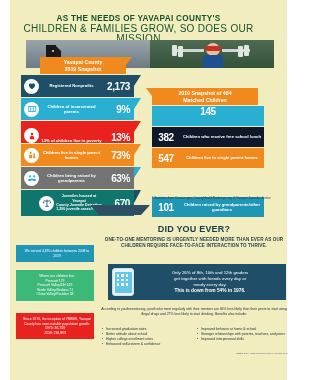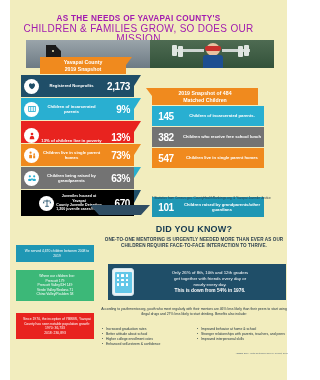--- a/index.html
+++ b/index.html
@@ -2,21 +2,21 @@
 <html><head>
 <meta charset="utf-8">
 <style>
   html,body{margin:0;padding:0;background:#ffffff;}
   body{width:293px;height:380px;overflow:hidden;font-family:"Liberation Sans",sans-serif;}
   .page{position:relative;width:293px;height:380px;background:#f2edbe;box-sizing:border-box;}
   .white-l{position:absolute;left:0;top:0;width:10px;height:380px;background:#ffffff;}
   .white-r{position:absolute;right:0;top:0;width:6px;height:380px;background:#ffffff;}
 
   
-  .hdr{position:absolute;left:10px;top:14px;width:257px;text-align:center;color:#a21caf;}
+  .hdr{position:absolute;left:10px;top:14px;width:257px;text-align:center;color:#14532d;}
   .hdr .l1{font-size:8.2px;font-weight:bold;letter-spacing:.3px;line-height:10px;}
   .hdr .l2{font-size:10px;font-weight:normal;letter-spacing:.3px;line-height:10px;}
 
   
   .photo{position:absolute;left:26px;top:40px;width:248px;height:28px;background:#8d9aa3;overflow:hidden;}
   .photo .ph-l{position:absolute;left:0;top:0;width:124px;height:28px;background:linear-gradient(180deg,#9aa4aa,#6d7a84);}
   .photo .ph-r{position:absolute;left:124px;top:0;width:124px;height:28px;background:linear-gradient(180deg,#4e6b52,#33523a);}
   .kid{position:absolute;left:176px;top:2px;width:22px;height:26px;}
   .kid .head{position:absolute;left:4px;top:1px;width:14px;height:13px;border-radius:50%;background:#e8c0a0;}
   .kid .mask{position:absolute;left:3px;top:4px;width:16px;height:5px;border-radius:2px;background:#c9302c;}
@@ -192,21 +192,21 @@
             <path d="M1.6 9.6 V7.4 C1.6 6.6,5.2 6.6,5.2 7.4 V9.6 Z" fill="#29afd1"></path>
             <path d="M6.8 9.6 V7.4 C6.8 6.6,10.4 6.6,10.4 7.4 V9.6 Z" fill="#29afd1"></path>
           </svg>
       </div>
       <div class="lbl">Children being raised
 by grandparents</div>
       <div class="val">63%</div>
       <span class="ptr" style="border-top:11px solid #29afd1;border-bottom:11px solid transparent;border-right:7px solid transparent;"></span>
     </div>
 
-    <div class="row r-tall" style="background:#000000;padding-left:15px;">
+    <div class="row r-tall" style="background:#0f766e;padding-left:15px;">
       <div class="ic">
         <svg width="10" height="10" viewBox="0 0 12 12">
             <line x1="6" y1="2" x2="6" y2="10" stroke="#1f4e68" stroke-width="1"></line>
             <line x1="2" y1="3.6" x2="10" y2="3.6" stroke="#1f4e68" stroke-width="1"></line>
             <path d="M1 6.4 L3 6.4 L2 3.8 Z" fill="#1f4e68"></path>
             <path d="M9 6.4 L11 6.4 L10 3.8 Z" fill="#1f4e68"></path>
             <line x1="3.8" y1="10" x2="8.2" y2="10" stroke="#1f4e68" stroke-width="1"></line>
           </svg>
       </div>
       <div class="lbl" style="white-space:pre-line">Juveniles housed at Yavapai
@@ -217,26 +217,26 @@
     </div>
   </div>
 
   <div class="ribbon ribbon-right">
     <div>2019 Snapshot of 484</div>
     <div>Matched Children</div>
     <span class="tail"></span>
   </div>
 
   <div class="col-right">
-    <div class="rowR" style="background:#29afd1;">
+    <div class="rowR" style="background:#29afd1;flex-direction:column;">
       <div class="val">145</div>
       <div class="lbl">Children of
 incarcerated parents.</div>
     </div>
-    <div class="rowR" style="background:#737373;">
+    <div class="rowR" style="background:#0f172a;">
       <div class="val">382</div>
       <div class="lbl">Children who
 receive free school lunch</div>
     </div>
     <div class="rowR" style="background:#f08a1e;">
       <div class="val">547</div>
       <div class="lbl">Children live
 in single parent homes</div>
     </div>
     <div class="rowR" style="background:#1f97b4;margin-top:29px;">
@@ -262,21 +262,21 @@
     <div>Chino Valley/Paulden 58</div>
   </div>
 
   <div class="sidebox sb3">
     <div class="b">Since 1970, the inception of YBBBS, Yavapai County has seen notable population growth:</div>
     <div>1970: 36,733</div>
     <div>2018: 230,893</div>
   </div>
 
   <div class="dyk">
-    <div class="t">DID YOU KNOW?</div>
+    <div class="t">DID YOU EVER?</div>
     <div class="s">ONE-TO-ONE MENTORING IS URGENTLY NEEDED MORE THAN EVER AS OUR CHILDREN REQUIRE FACE-TO-FACE INTERACTION TO THRIVE.</div>
   </div>
 
   <div class="statbox">
     <div class="phone">
       <div class="scr"></div>
       <div class="dot" style="left:3.5px;top:5px;"></div>
       <div class="dot" style="left:8px;top:5px;"></div>
       <div class="dot" style="left:12.5px;top:5px;"></div>
       <div class="dot" style="left:3.5px;top:9.5px;"></div>

